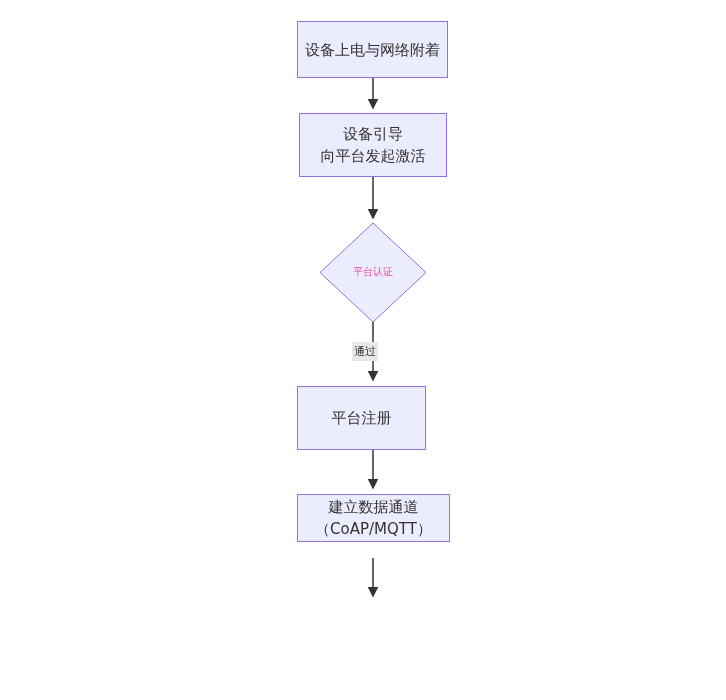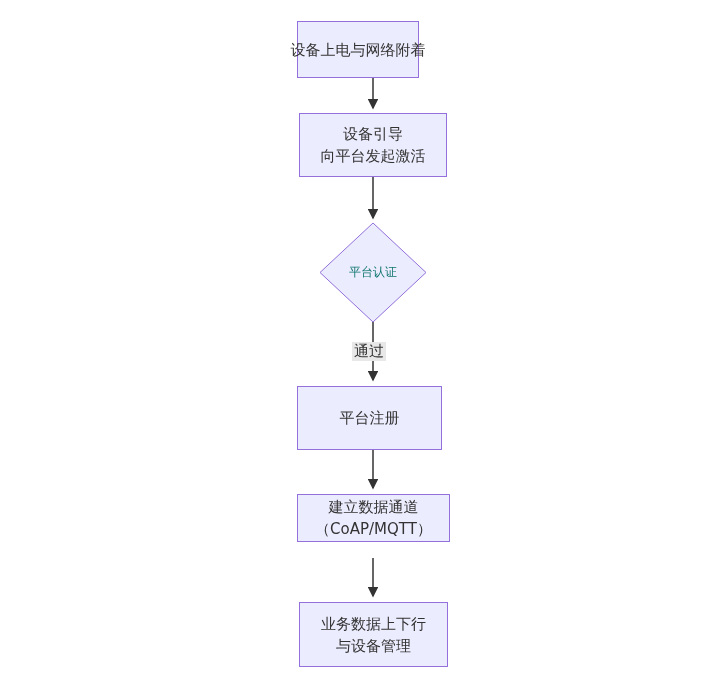--- a/index.html
+++ b/index.html
@@ -36,38 +36,38 @@
     justify-content: center;
     text-align: center;
   }
   .node-line { display: block; white-space: nowrap; }
   .diamond-label {
     position: absolute;
     left: 321px;
     top: 261px;
     width: 104px;
     text-align: center;
-    color: #0f766e;
-    font-size: 12px;
+    color: #ec4899;
+    font-size: 10px;
     line-height: 22px;
   }
   .edge-label {
     position: absolute;
     left: 352px;
     top: 342px;
     background: #e8e8e8;
     color: #333333;
-    font-size: 15px;
+    font-size: 11px;
     line-height: 19px;
     padding: 0 2px;
     white-space: nowrap;
   }
-  .n1 { left: 297px; top: 21px;  width: 122px; height: 57px; }
+  .n1 { left: 297px; top: 21px;  width: 151px; height: 57px; }
   .n2 { left: 299px; top: 113px; width: 148px; height: 64px; }
-  .n4 { left: 297px; top: 386px; width: 145px; height: 64px; }
+  .n4 { left: 297px; top: 386px; width: 129px; height: 64px; }
   .n5 { left: 297px; top: 494px; width: 153px; height: 48px; }
   .n6 { left: 299px; top: 602px; width: 149px; height: 65px; }
 </style>
 </head>
 <body>
 
 <div class="canvas">
 
   <svg class="edges-svg" viewBox="0 0 726 700">
     <defs>
@@ -104,18 +104,14 @@
 
   <div class="node n4">
     <span class="node-line">平台注册</span>
   </div>
 
   <div class="node n5">
     <span class="node-line">建立数据通道</span>
     <span class="node-line">（CoAP/MQTT）</span>
   </div>
 
-  <div class="node n6">
-    <span class="node-line">业务数据上下行</span>
-    <span class="node-line">与设备管理</span>
-  </div>
 
 </div>
 
 </body></html>

